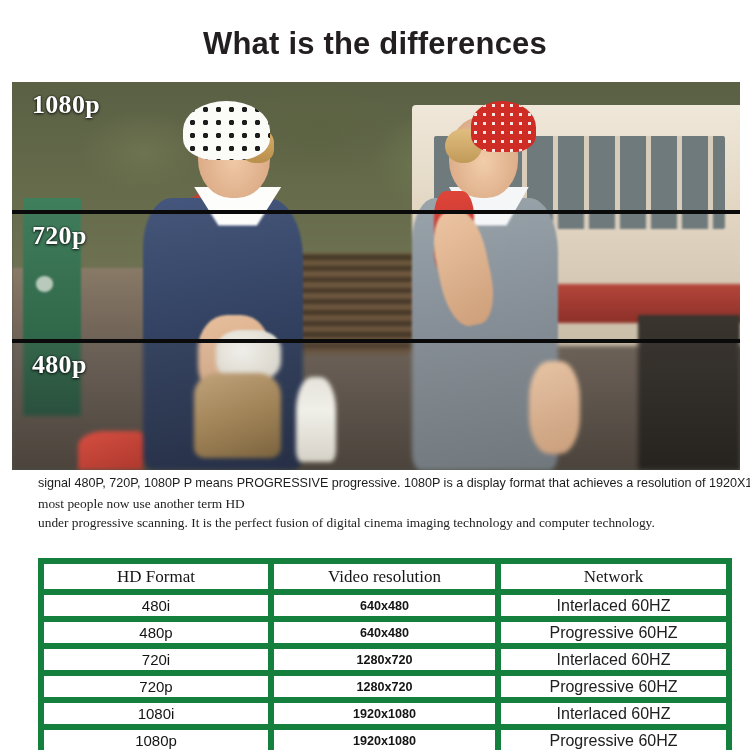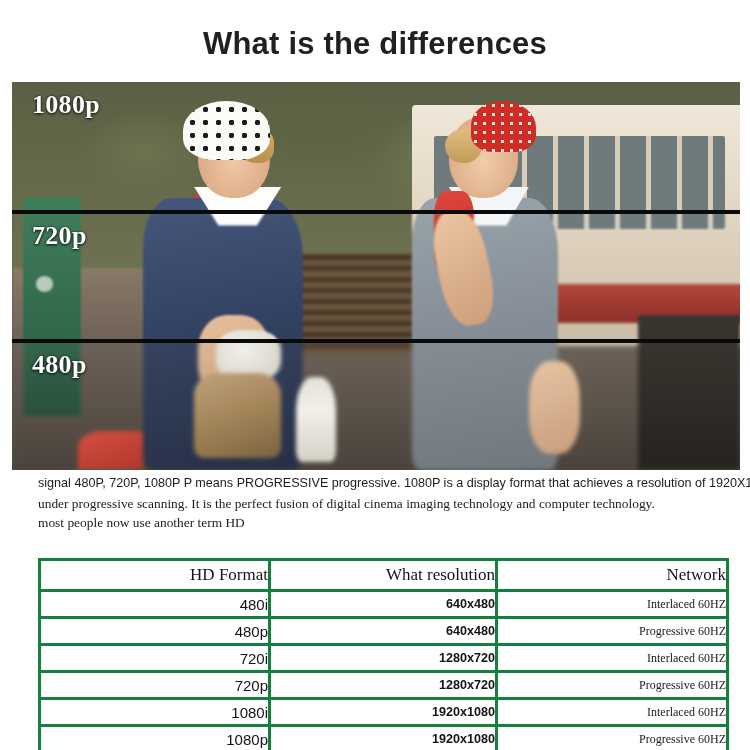--- a/index.html
+++ b/index.html
@@ -282,23 +282,23 @@
   
   .tbl {
     position: absolute;
     left: 38px;
     top: 558px;
     width: 688px;
     border-collapse: collapse;
     table-layout: fixed;
   }
   .tbl td, .tbl th {
-    border: 3px solid #15803d;
+    border: 6px solid #15803d;
     padding: 0;
-    text-align: right;
+    text-align: center;
     vertical-align: middle;
   }
   .tbl .col-a { width: 230px; }
   .tbl .col-b { width: 227px; }
   .tbl .col-c { width: 231px; }
 
   .tbl thead th {
     height: 31px;
     font-family: "Liberation Serif", serif;
     font-weight: normal;
@@ -314,22 +314,22 @@
     color: #141414;
   }
   .cell-res {
     font-family: "Liberation Sans", sans-serif;
     font-size: 12.6px;
     font-weight: bold;
     color: #141414;
     margin-top: 44px;
   }
   .cell-detect {
-    font-family: Liberation Serif, serif;
-    font-size: 12px;
+    font-family: Liberation Sans, sans-serif;
+    font-size: 16px;
     color: #202020;
   }
 </style>
 </head>
 <body>
 
 <div class="page">
 
   <div class="title">What is the differences</div>
 
@@ -420,34 +420,34 @@
     <div class="divider divider-1"></div>
     <div class="divider divider-2"></div>
 
     <div class="res-label label-1080">1080p</div>
     <div class="res-label label-720">720p</div>
     <div class="res-label label-480">480p</div>
   </div>
 
   <div class="para">
     <div class="para-line para-sans">signal 480P, 720P, 1080P P means PROGRESSIVE progressive.  1080P is a display format that achieves a resolution of 1920X1080</div>
+    <div class="para-line para-serif">most people now use another term HD</div>
     <div class="para-line para-serif">under progressive scanning. It is the perfect fusion of digital cinema imaging technology and computer technology.</div>
-    <div class="para-line para-serif">most people now use another term HD</div>
   </div>
 
   <table class="tbl">
     <colgroup>
       <col class="col-a">
         <col class="col-b">
         <col class="col-c">
     </colgroup>
     <thead>
       <tr>
         <th>HD Format</th>
-        <th>What resolution</th>
+        <th>Video resolution</th>
         <th>Network</th>
       </tr>
     </thead>
     <tbody>
       <tr>
         <td class="cell-format">480i</td>
         <td class="cell-res">640x480</td>
         <td class="cell-detect">Interlaced 60HZ</td>
       </tr>
       <tr>

